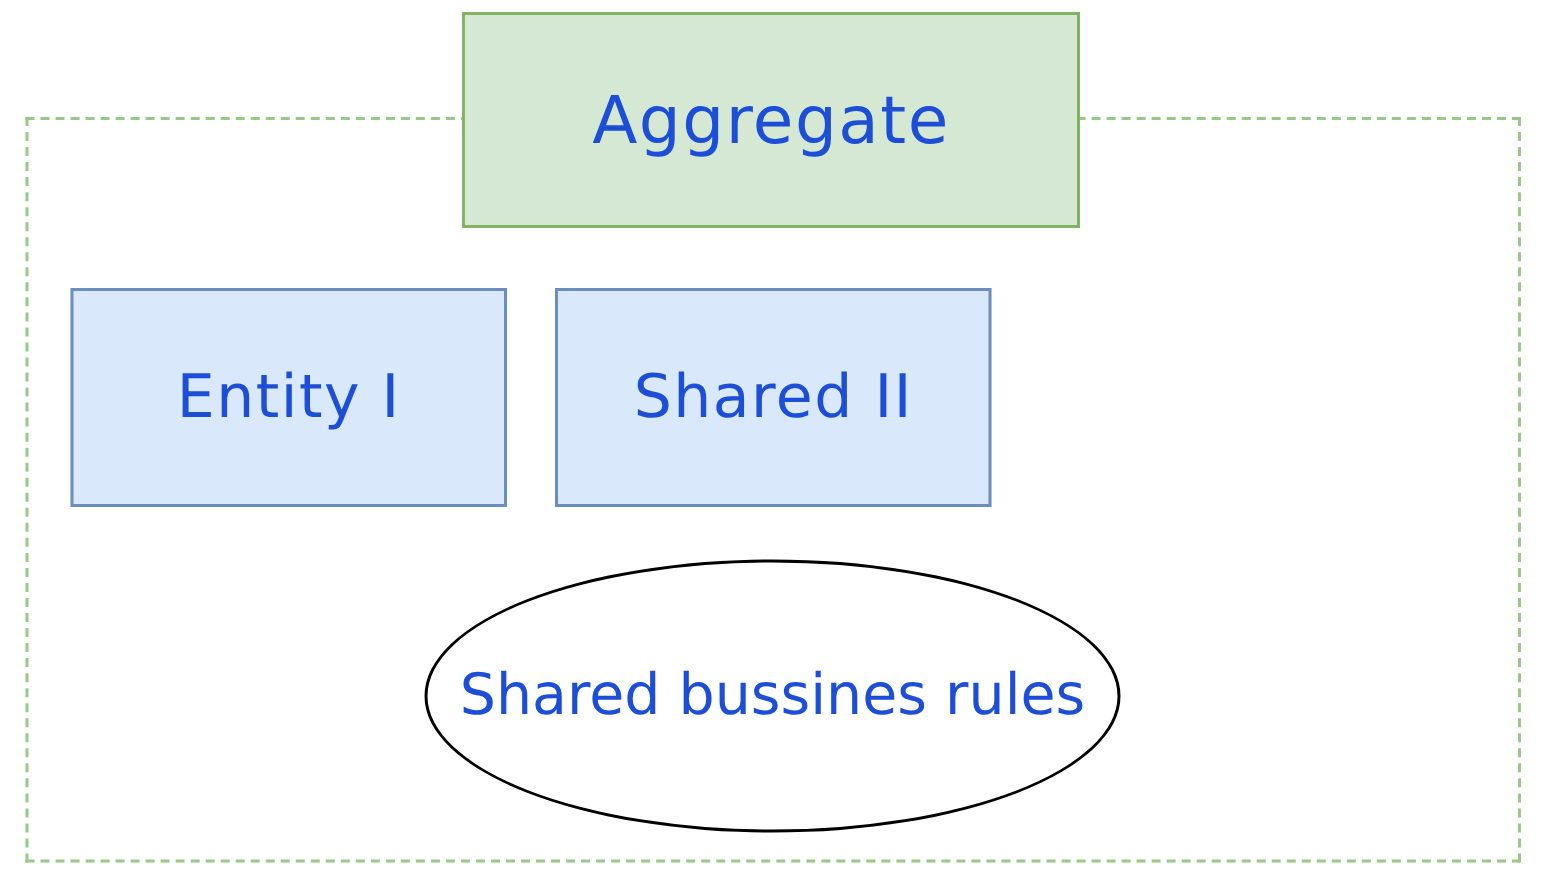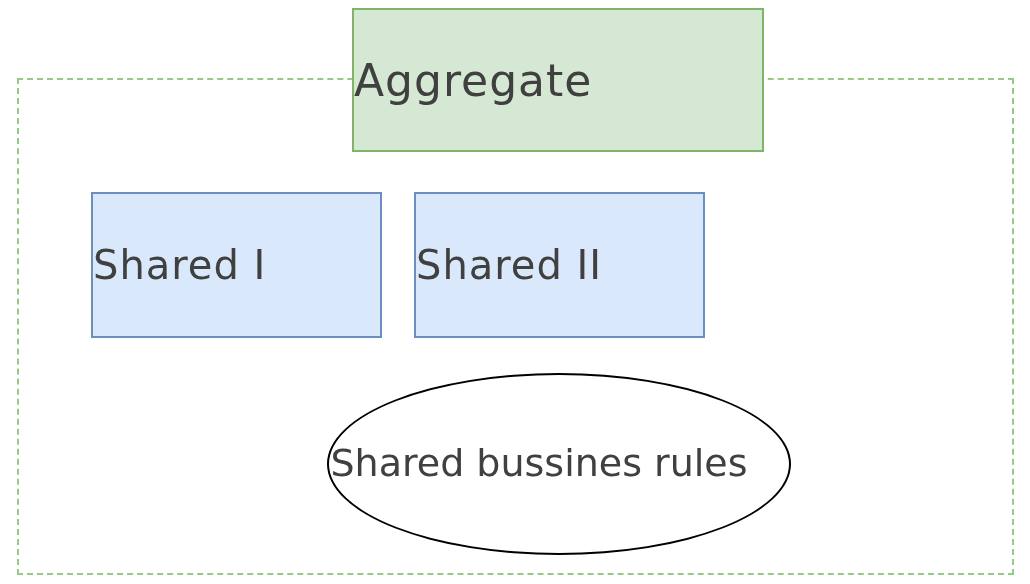--- a/index.html
+++ b/index.html
@@ -22,25 +22,25 @@
     width: 993px;
     height: 493px;
     border: 2px dashed #97c987;
     background: transparent;
     z-index: 1;
   }
   .node {
     position: absolute;
     display: flex;
     align-items: center;
+    justify-content: center;
     box-sizing: border-box;
     text-align: center;
-    color: #404040;
+    color: #1d4ed8;
     z-index: 2;
-    margin-left: 44px;
   }
   .aggregate {
     left: 308px;
     top: 8px;
     width: 412px;
     height: 144px;
     background: #d5e8d4;
     border: 2px solid #82b366;
     font-size: 44px;
     letter-spacing: 1px;
@@ -77,21 +77,21 @@
 
 <div class="canvas">
 
   <div class="boundary"></div>
 
   <div class="node aggregate">
     <span>Aggregate</span>
   </div>
 
   <div class="node entity entity-1">
-    <span>Shared I</span>
+    <span>Entity I</span>
   </div>
 
   <div class="node entity entity-2">
     <span>Shared II</span>
   </div>
 
 
   <div class="node ellipse">
     <span class="label">Shared bussines rules</span>
   </div>

